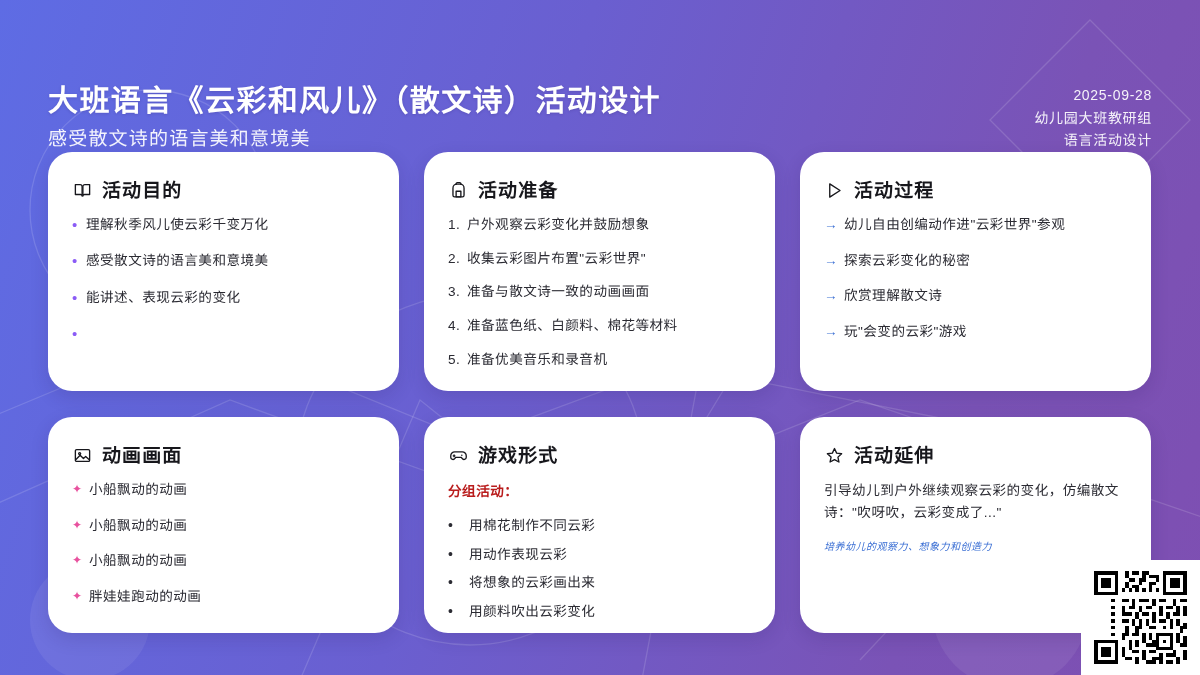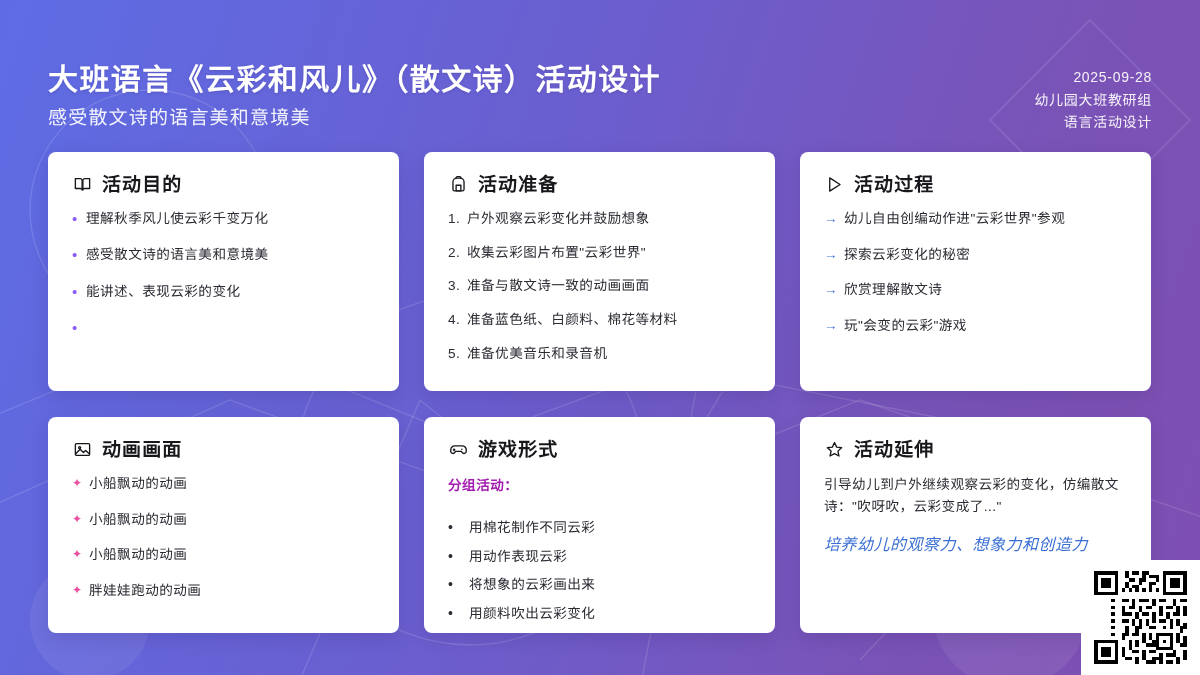--- a/index.html
+++ b/index.html
@@ -30,21 +30,21 @@
   
   .header {
     position: absolute;
     top: 0; left: 0;
     width: 1200px;
     height: 152px;
     z-index: 2;
     padding: 40px 48px 0 48px;
     display: flex;
     justify-content: space-between;
-    align-items: center;
+    align-items: flex-end;
   }
   .header-left { }
   .page-title {
     color: #ffffff;
     font-size: 30px;
     font-weight: 700;
     letter-spacing: 1.4px;
     line-height: 1.24;
     white-space: nowrap;
     text-shadow: 0 1px 3px rgba(40,20,90,0.18);
@@ -77,22 +77,22 @@
     z-index: 2;
     display: grid;
     grid-template-columns: repeat(3, 351px);
     grid-template-rows: 239px 216px;
     column-gap: 25px;
     row-gap: 26px;
   }
 
   .card {
     background: #ffffff;
-    border-radius: 8px;
-    padding: 22px 24px 18px 24px;
+    border-radius: 24px;
+    padding: 28px 24px 18px 24px;
     box-shadow: 0 6px 18px rgba(45,25,95,0.16);
     overflow: hidden;
     position: relative;
   }
 
   .card-head {
     display: flex;
     align-items: center;
     gap: 9px;
     margin-bottom: 14px;
@@ -197,36 +197,36 @@
   }
   .list-plain li:last-child { margin-bottom: 0; }
   .plain-mark {
     flex: 0 0 21px;
     color: #2b2b33;
     font-size: 14px;
     line-height: 1.3;
   }
 
   .group-label {
-    color: #a21caf;
+    color: #b91c1c;
     font-size: 13.6px;
     font-weight: 600;
     letter-spacing: 0.5px;
-    margin-bottom: 24px;
+    margin-bottom: 16px;
   }
 
   .body-text {
     font-size: 13.6px;
     color: #2b2b33;
     line-height: 1.62;
     letter-spacing: 0.45px;
     margin-bottom: 15px;
   }
   .accent-text {
-    font-size: 16px;
+    font-size: 10px;
     color: #3b6fd4;
     font-style: italic;
     letter-spacing: 0.5px;
     line-height: 1.5;
   }
 
   
   .qr-panel {
     position: absolute;
     left: 1081px;

